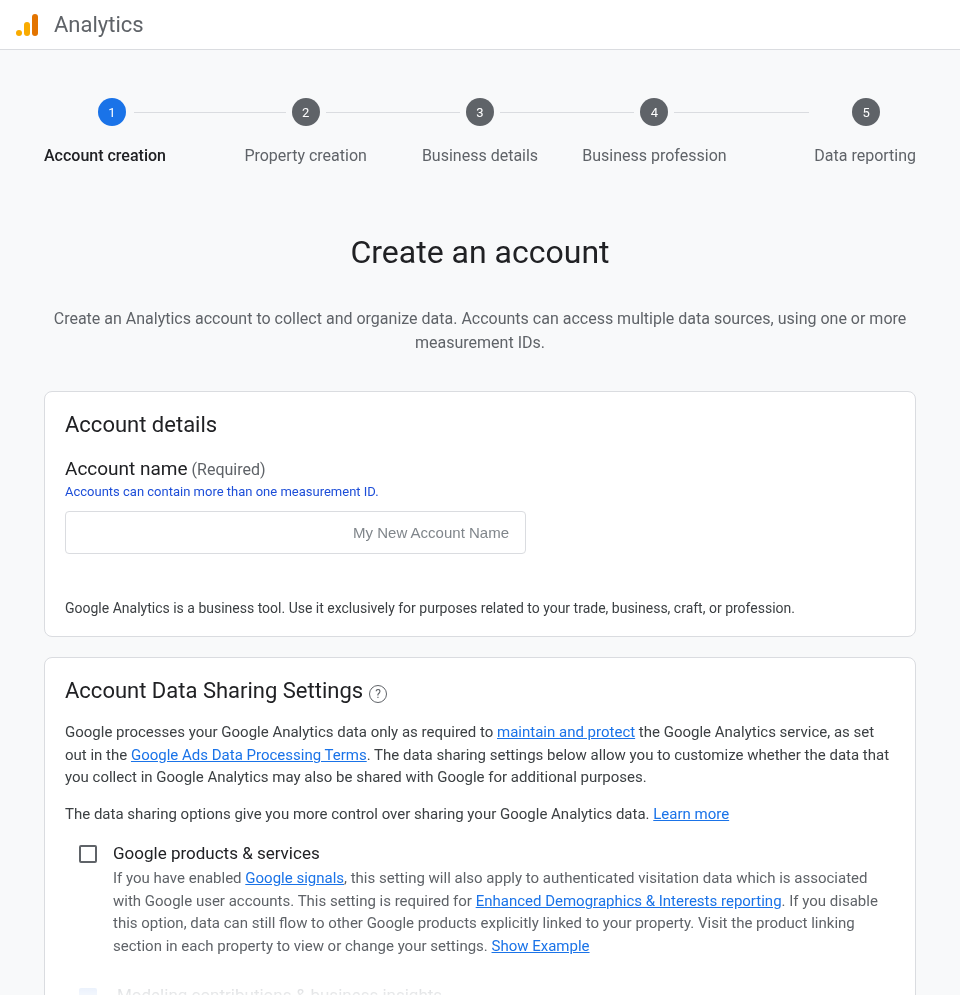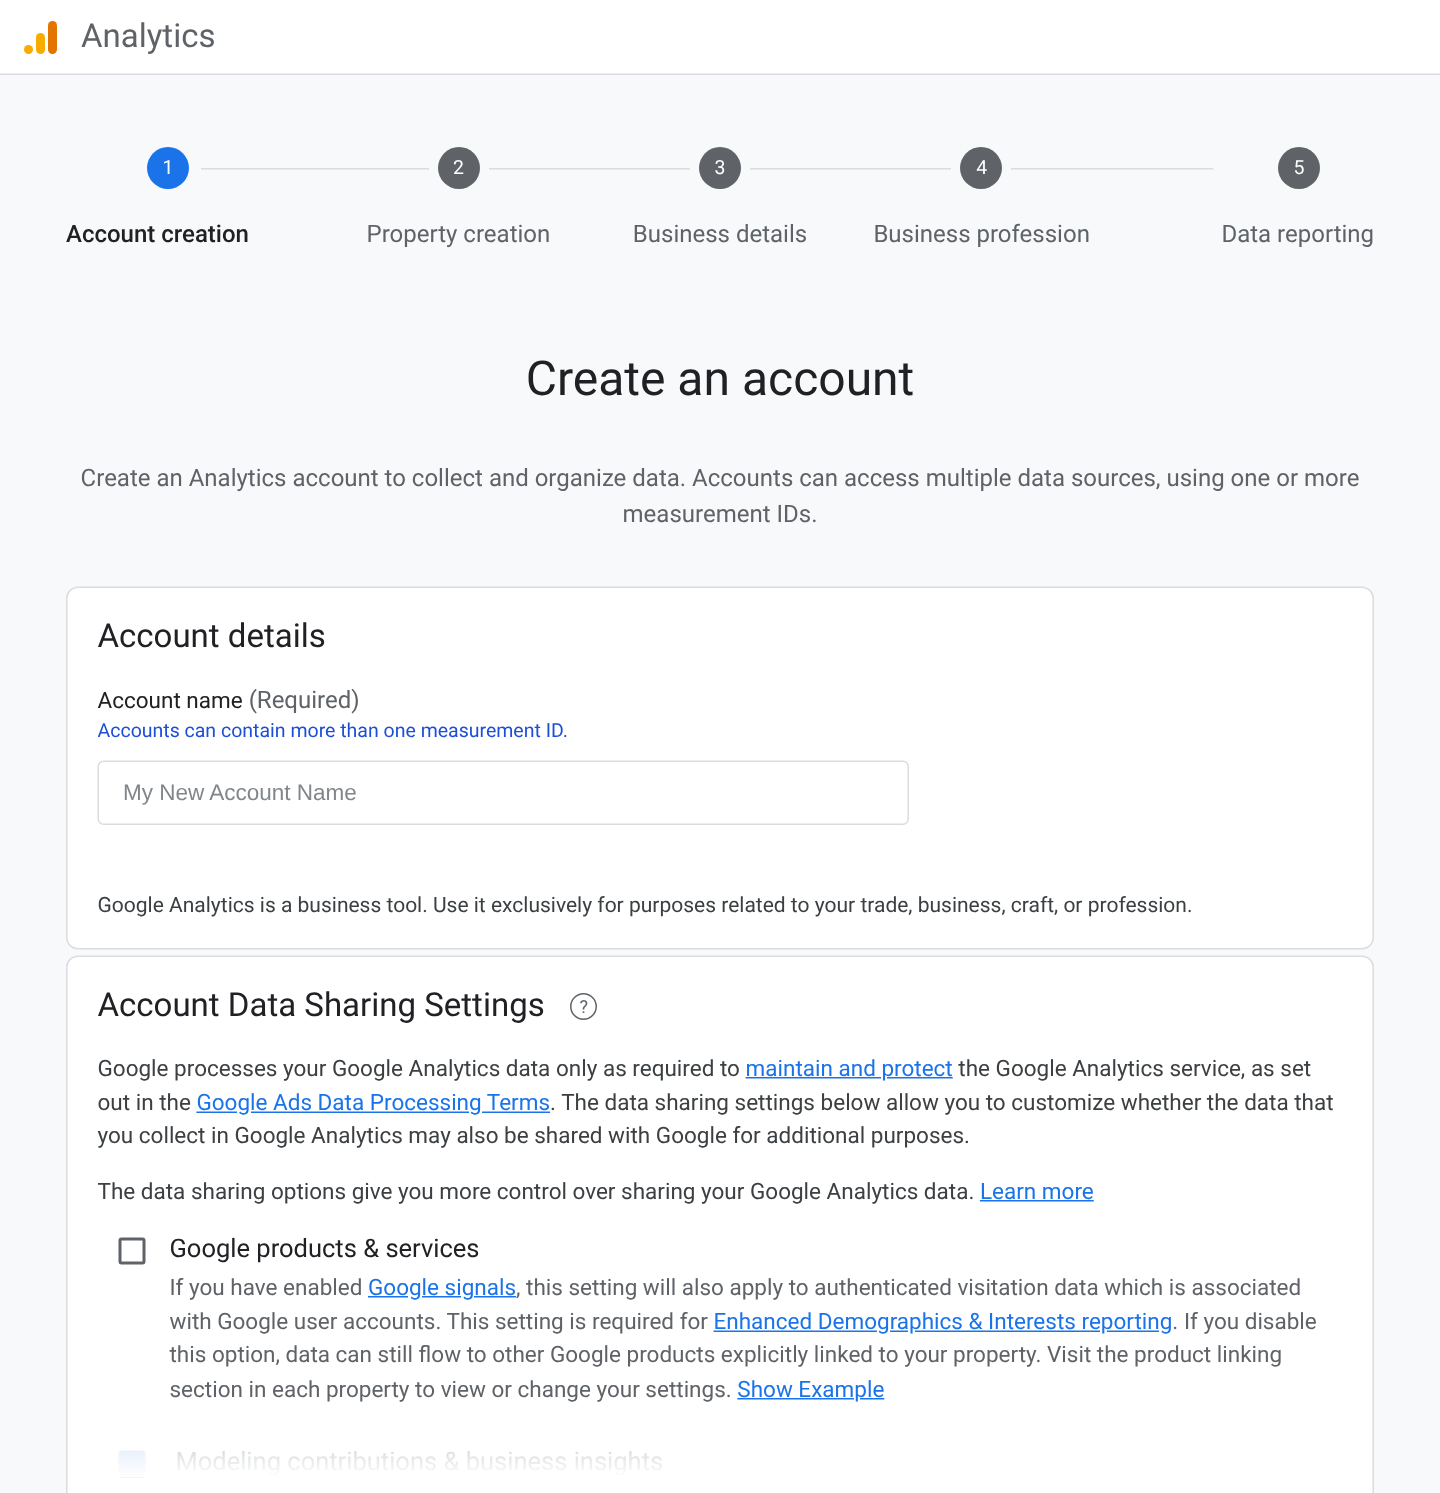--- a/index.html
+++ b/index.html
@@ -99,44 +99,45 @@
     color: #5f6368;
     max-width: 860px;
     margin: 0 auto 36px;
     line-height: 1.5;
   }
 
   .card {
     background: #fff;
     border: 1px solid #dadce0;
     border-radius: 8px;
-    margin: 0 44px 4px;
+    margin: 0 44px 20px;
     padding: 20px;
   }
   .card-title {
     font-size: 22px;
     font-weight: 400;
     color: #202124;
     margin-bottom: 20px;
   }
-  .field-label { font-size: 15px; color: #202124; }
+  .field-label { font-size: 19px; color: #202124; }
   .field-req { color: #5f6368; }
   .field-hint { font-size: 13px; color: #1d4ed8; margin-top: 4px; margin-bottom: 12px; }
   .text-input {
-    width: 541px;
+    width: 461px;
     padding: 12px 16px;
     font-size: 15px;
     border: 1px solid #dadce0;
     border-radius: 4px;
     color: #202124;
+    text-align: right;
   }
   .text-input::placeholder { color: #80868b; }
   .disclaimer { font-size: 14px; color: #3c4043; margin-top: 46px; }
 
-  .sharing-title-row { display: flex; align-items: center; gap: 17px; margin-bottom: 18px; }
+  .sharing-title-row { display: flex; align-items: flex-end; gap: 6px; margin-bottom: 18px; }
   .sharing-title { font-size: 22px; font-weight: 400; color: #202124; }
   .help-icon {
     width: 18px; height: 18px; border: 1.5px solid #5f6368; border-radius: 50%;
     display: flex; align-items: center; justify-content: center;
     font-size: 12px; color: #5f6368;
   }
   .sharing-desc { font-size: 15px; color: #3c4043; line-height: 1.5; margin-bottom: 14px; }
   .link { color: #1a73e8; text-decoration: underline; cursor: pointer; }
 
   .option-row { display: flex; gap: 16px; margin-top: 18px; padding-left: 14px; }

